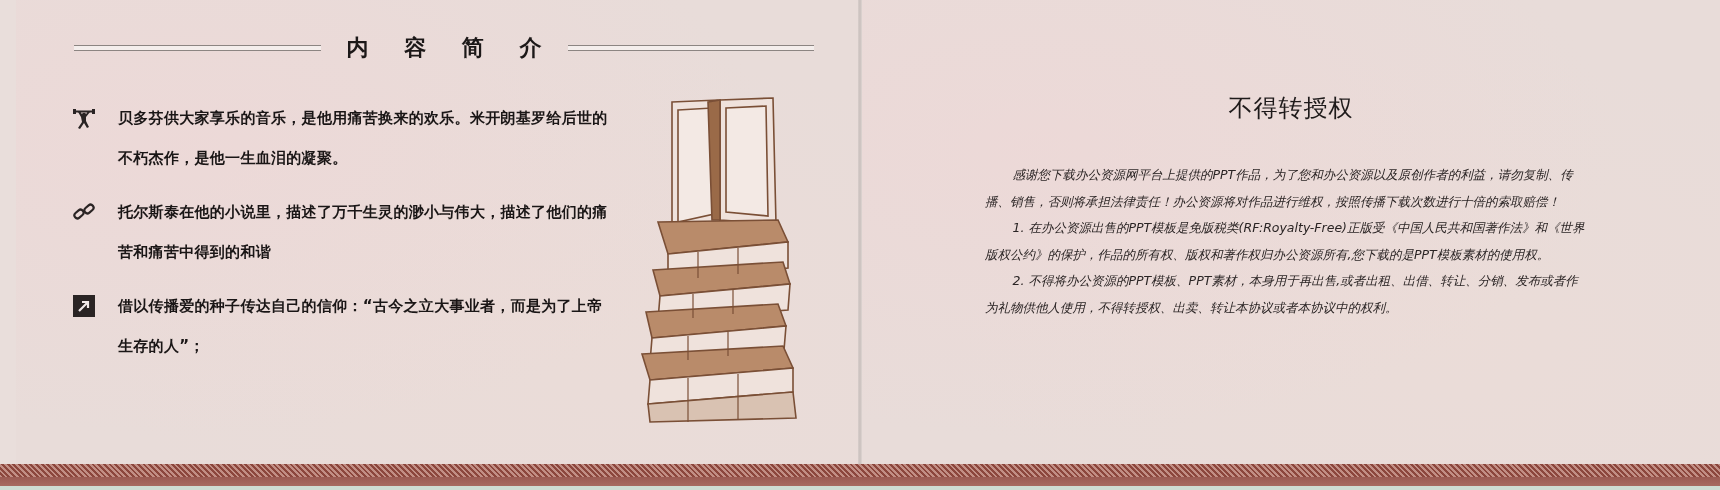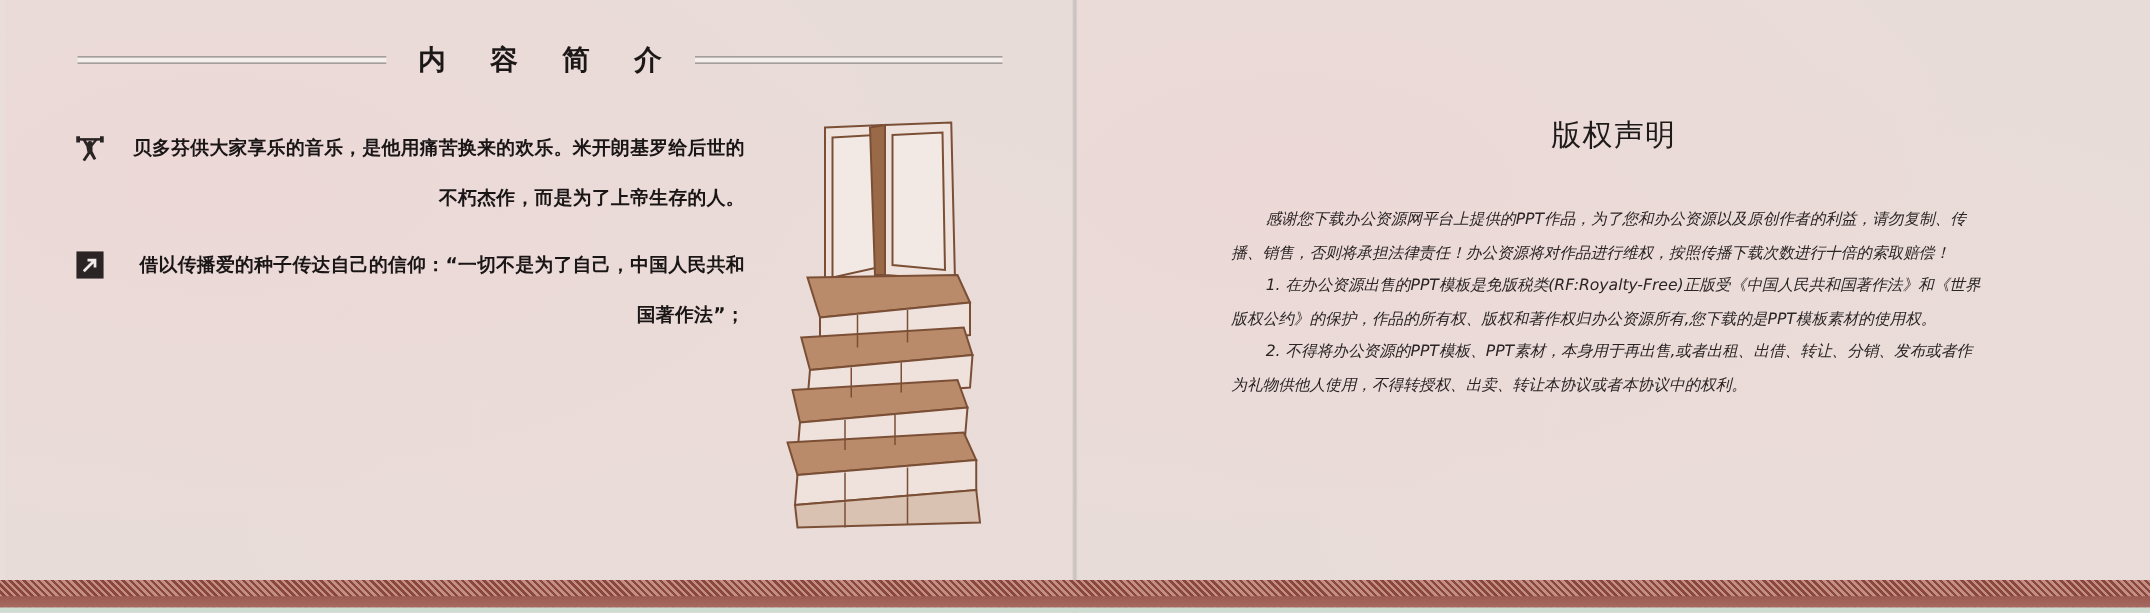--- a/index.html
+++ b/index.html
@@ -8,21 +8,21 @@
     background:#e9dedb;
     font-family:"DejaVu Sans", sans-serif;
   }
   .slide {
     position:absolute; top:0; height:490px;
     background:
       radial-gradient(ellipse at 20% 30%, rgba(240,214,214,0.55), transparent 60%),
       radial-gradient(ellipse at 70% 70%, rgba(236,220,215,0.6), transparent 60%),
       #e8dcd9;
   }
-  .slide-left { left:4px; width:858px;text-align:right; }
+  .slide-left { left:16px; width:858px; }
   .slide-right { left:862px; width:858px; }
   .divider {
     position:absolute; left:858px; top:0; width:4px; height:490px;
     background:linear-gradient(to right,#d8cecb,#c9c0bd,#ded5d2);
   }
   .footer-band {
     position:absolute; left:0; right:0; bottom:4px; height:22px;
     background:
       repeating-linear-gradient(45deg, rgba(140,70,60,0.9) 0 2px, rgba(200,150,140,0.9) 2px 4px),
       #8a4a44;
@@ -93,30 +93,41 @@
     <div class="item">
       <span class="item-icon">
         <svg width="24" height="24" viewBox="0 0 24 24">
           <rect x="1" y="3" width="3" height="5" fill="#2a2424"></rect>
           <rect x="20" y="3" width="3" height="5" fill="#2a2424"></rect>
           <rect x="3" y="4.5" width="18" height="2" fill="#2a2424"></rect>
           <circle cx="12" cy="9" r="2.2" fill="#2a2424"></circle>
           <path d="M6 6 L9 11 L10 16 L6 22 L8 23 L12 17 L15 22 L17 21 L14 15 L14 11 L18 6 L16 5 L13 10 L11 10 L8 5 Z" fill="#2a2424"></path>
         </svg>
       </span>
-      <div class="item-text">贝多芬供大家享乐的音乐，是他用痛苦换来的欢乐。米开朗基罗给后世的不朽杰作，而是为了上帝生存的人。</div>
+      <div class="item-text">贝多芬供大家享乐的音乐，是他用痛苦换来的欢乐。米开朗基罗给后世的不朽杰作，是他一生血泪的凝聚。</div>
+    </div>
+    <div class="item">
+      <span class="item-icon">
+        <svg width="24" height="24" viewBox="0 0 24 24">
+          <g fill="none" stroke="#2a2424" stroke-width="2.2">
+            <rect x="2" y="11" width="10" height="6" rx="3" transform="rotate(-40 7 14)"></rect>
+            <rect x="12" y="6" width="10" height="6" rx="3" transform="rotate(-40 17 9)"></rect>
+          </g>
+        </svg>
+      </span>
+      <div class="item-text">托尔斯泰在他的小说里，描述了万千生灵的渺小与伟大，描述了他们的痛苦和痛苦中得到的和谐</div>
     </div>
     <div class="item">
       <span class="item-icon">
         <svg width="22" height="22" viewBox="0 0 22 22">
           <rect x="0" y="0" width="22" height="22" fill="#2a2424"></rect>
           <path d="M6 16 L15 7 M9 7 L15 7 L15 13" stroke="#f2eaea" stroke-width="2.2" fill="none"></path>
         </svg>
       </span>
-      <div class="item-text">借以传播爱的种子传达自己的信仰：“一切不是为了自己，中国人民共和国著作法”；</div>
+      <div class="item-text">借以传播爱的种子传达自己的信仰：“古今之立大事业者，而是为了上帝生存的人”；</div>
     </div>
   </div>
 
   <div class="illustration">
     <svg width="200" height="332" viewBox="0 0 200 332">
       <g fill="#efe2dc" stroke="#7a4f36" stroke-width="1.6">
 
         <path d="M44 10 L90 8 L92 130 L44 140 Z"></path>
         <path d="M92 8 L145 6 L148 132 L92 128 Z"></path>
         <path d="M50 18 L84 16 L86 122 L50 130 Z" fill="#f3e9e4"></path>
@@ -145,21 +156,21 @@
         <line x1="60" y1="310" x2="60" y2="330"></line>
         <line x1="110" y1="306" x2="110" y2="328"></line>
       </g>
     </svg>
   </div>
 </div>
 
 <div class="divider"></div>
 
 <div class="slide slide-right">
-  <div class="r-title">版权声明</div>
+  <div class="r-title">不得转授权</div>
   <div class="r-body">
     <p>感谢您下载办公资源网平台上提供的PPT作品，为了您和办公资源以及原创作者的利益，请勿复制、传播、销售，否则将承担法律责任！办公资源将对作品进行维权，按照传播下载次数进行十倍的索取赔偿！</p>
     <p>1. 在办公资源出售的PPT模板是免版税类(RF:Royalty-Free)正版受《中国人民共和国著作法》和《世界版权公约》的保护，作品的所有权、版权和著作权归办公资源所有,您下载的是PPT模板素材的使用权。</p>
     <p>2. 不得将办公资源的PPT模板、PPT素材，本身用于再出售,或者出租、出借、转让、分销、发布或者作为礼物供他人使用，不得转授权、出卖、转让本协议或者本协议中的权利。</p>
   </div>
 </div>
 
 <div class="footer-band"></div>
 <div class="footer-strip"></div>
 

